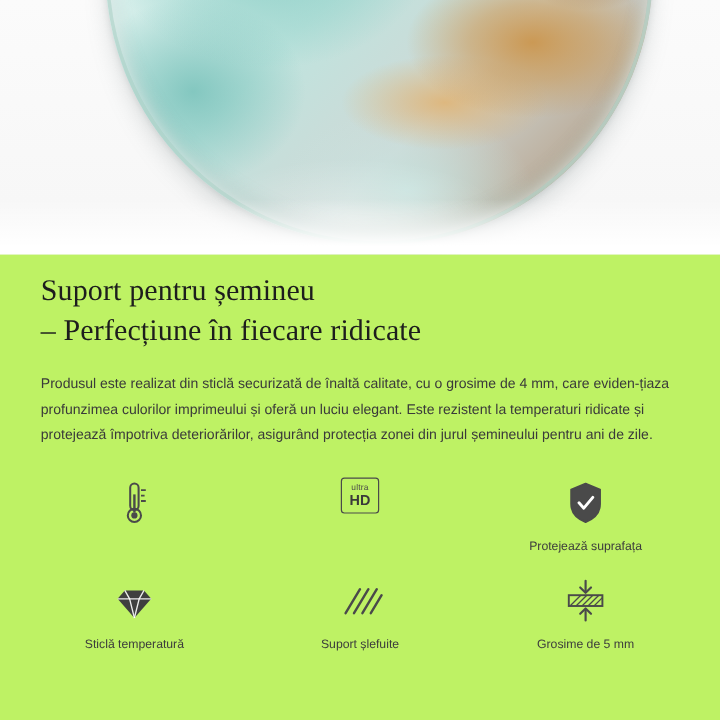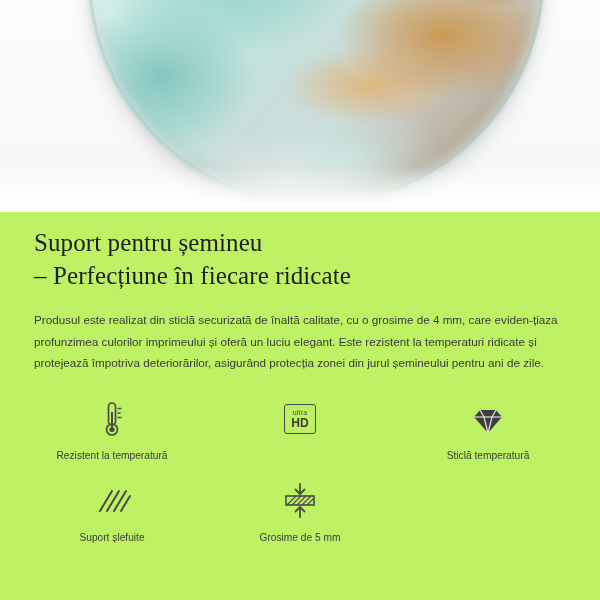--- a/index.html
+++ b/index.html
@@ -146,21 +146,21 @@
   .feature {
     display: flex;
     flex-direction: column;
     align-items: center;
     justify-content: flex-start;
   }
 
   .feature-icon {
     height: 42px;
     display: flex;
-    align-items: center;
+    align-items: flex-start;
     justify-content: center;
   }
 
   .feature-label {
     margin-top: 9px;
     font-size: 10.2px;
     color: #3c3c3c;
     text-align: center;
     line-height: 13px;
   }
@@ -218,32 +218,40 @@
         <svg width="40" height="42" viewBox="0 0 40 42" fill="none">
           <rect x="16.5" y="5" width="7" height="22" rx="3.5" stroke="#4a4a4a" stroke-width="1.7"></rect>
           <circle cx="20" cy="31.5" r="5.5" stroke="#4a4a4a" stroke-width="1.7"></circle>
           <circle cx="20" cy="31.5" r="2.6" fill="#4a4a4a"></circle>
           <rect x="19" y="14" width="2" height="15" fill="#4a4a4a"></rect>
           <line x1="25.5" y1="10.5" x2="29.5" y2="10.5" stroke="#4a4a4a" stroke-width="1.5"></line>
           <line x1="25.5" y1="15" x2="28.5" y2="15" stroke="#4a4a4a" stroke-width="1.5"></line>
           <line x1="25.5" y1="19.5" x2="29.5" y2="19.5" stroke="#4a4a4a" stroke-width="1.5"></line>
         </svg>
       </div>
-      <div class="feature-label">Rezistent la temperatură</div>
     </div>
 
     <div class="feature">
       <div class="feature-icon">
         <div class="ultrahd-box">
           <span class="ultrahd-top">ultra</span>
           <span class="ultrahd-bottom">HD</span>
         </div>
       </div>
     </div>
 
+    <div class="feature">
+      <div class="feature-icon">
+        <svg width="40" height="42" viewBox="0 0 40 42" fill="none">
+          <path d="M20 5 L32 10 V22 C32 29.5 26.5 34.5 20 37 C13.5 34.5 8 29.5 8 22 V10 Z" fill="#4a4a4a" stroke="#4a4a4a" stroke-width="1.6" stroke-linejoin="round"></path>
+          <path d="M14.5 21 L18.5 25.5 L26 16.5" stroke="#ffffff" stroke-width="2.4" stroke-linecap="round" stroke-linejoin="round" fill="none"></path>
+        </svg>
+      </div>
+      <div class="feature-label">Protejează suprafața</div>
+    </div>
 
     <div class="feature">
       <div class="feature-icon">
         <svg width="40" height="42" viewBox="0 0 40 42" fill="none">
           <path d="M12 12 H28 L34 19 L20 35 L6 19 Z" fill="#3f3f3f"></path>
           <path d="M12 12 L16 19 L20 35" stroke="#ffffff" stroke-width="1.1" fill="none" opacity="0.9"></path>
           <path d="M28 12 L24 19 L20 35" stroke="#ffffff" stroke-width="1.1" fill="none" opacity="0.9"></path>
           <path d="M6 19 H34" stroke="#ffffff" stroke-width="1.1" opacity="0.9"></path>
         </svg>
       </div>

